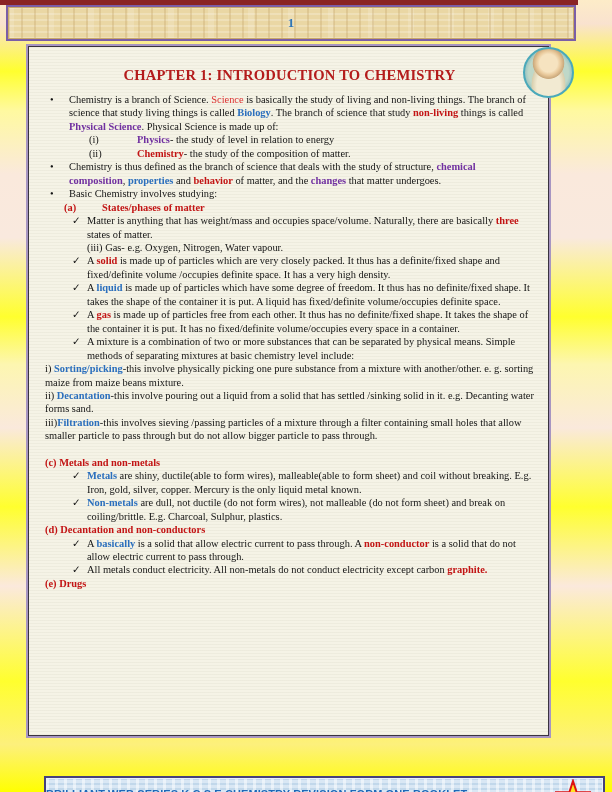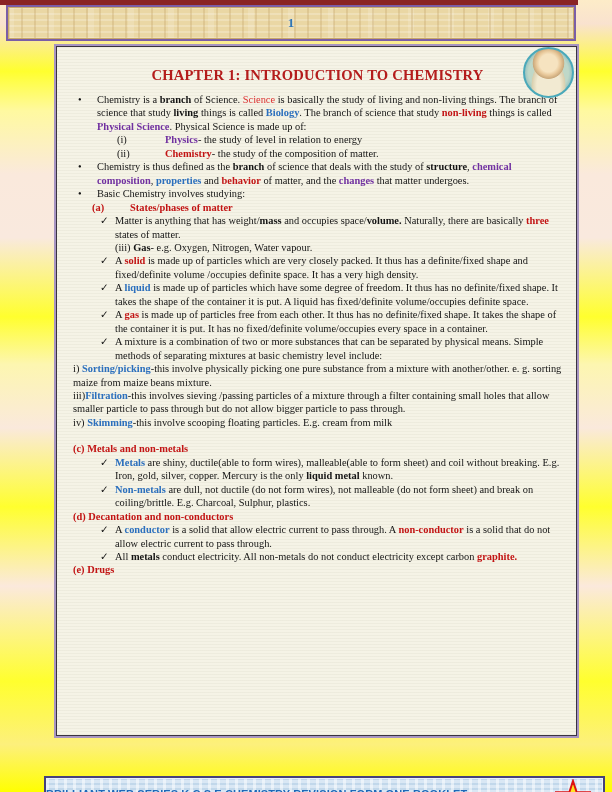--- a/index.html
+++ b/index.html
@@ -22,21 +22,21 @@
       repeating-linear-gradient(90deg, rgba(190,155,95,.28) 0 2px, transparent 2px 13px),
       repeating-linear-gradient(0deg, rgba(255,255,255,.22) 0 2px, transparent 2px 6px),
       repeating-linear-gradient(90deg, rgba(255,255,255,.15) 0 6px, transparent 6px 40px);
     border:2px solid #7b5ea7;
     box-shadow:inset 0 0 0 1px #c9a96a;
     display:flex;align-items:center;justify-content:center;
   }
   .page-num{font-weight:bold;font-size:13px;color:#2e75b6;}
   
   .main-box{
-    position:absolute;top:46px;left:56px;width:521px;height:690px;
+    position:absolute;top:46px;left:28px;width:521px;height:690px;
     background-color:#f5f3e6;
     background-image:repeating-linear-gradient(0deg, rgba(120,120,90,.06) 0 1px, transparent 1px 3px);
     border:1px solid #3a3340;
     outline:2px solid #a795c2;
     box-sizing:border-box;
     padding:18px 14px 0 16px;
   }
   .chapter-title{
     text-align:center;font-weight:bold;font-size:14.6px;color:#b41c1c;
     margin:2px 0 9px 0;letter-spacing:.2px;
@@ -57,21 +57,21 @@
   .b-bullet{padding-left:3px;}   .b-bullet .mk{width:21px;padding-left:2px;box-sizing:border-box;}
   .b-roman{padding-left:44px;}   .b-roman .mk{width:48px;}
   .b-ha{padding-left:19px;}      .b-ha .mk{width:38px;}
   .b-check{padding-left:27px;}   .b-check .mk{width:15px;}
   .b-sub{padding-left:42px;}
   .b-left{padding-left:0;}
   .b-spacer{height:13px;}
   .b-ha{font-weight:bold;color:var(--red-head);}
   .b-ha .mk{color:var(--red-head);}
   
-  .sg-b{font-weight:bold;}
+  .sg-b{font-weight:normal;}
   .sg-r{color:var(--red);text-align:center;}
   .sg-rb{color:var(--red-head);font-weight:bold;}
   .sg-bb{color:var(--blue);font-weight:bold;}
   .sg-pb{color:var(--purple);font-weight:bold;}
   
   .footer{
     position:absolute;top:776px;left:44px;width:561px;height:36px;box-sizing:border-box;
     background-color:#d9e7f4;
     background-image:
       repeating-linear-gradient(90deg, rgba(255,255,255,.5) 0 3px, rgba(0,0,0,0) 3px 9px),
@@ -144,43 +144,43 @@
         <span class="btxt"><span>A </span><span class="sg-rb">gas</span><span> is made up of particles free from each other. It thus has no definite/fixed shape. It takes the shape of the container it is put. It has no fixed/definite volume/occupies every space in a container.</span></span>
       </div>
       <div class="blk b-check">
         <span class="mk">✓</span>
         <span class="btxt"><span>A mixture is a combination of two or more substances that can be separated by physical means. Simple methods of separating mixtures at basic chemistry level include:</span></span>
       </div>
       <div class="blk b-left">
         <span class="btxt"><span>i) </span><span class="sg-bb">Sorting/picking</span><span>-this involve physically picking one pure substance from a mixture with another/other. e. g. sorting maize from maize beans mixture.</span></span>
       </div>
       <div class="blk b-left">
-        <span class="btxt"><span>iii)</span><span class="sg-bb">Filtration</span><span>-this involves sieving /passing particles of a mixture through a filter containing small holes that allow smaller particle to pass through but do not allow bigger particle to pass through.</span></span>
+        <span class="btxt"><span>ii) </span><span class="sg-bb">Decantation</span><span>-this involve pouring out a liquid from a solid that has settled /sinking solid in it. e.g. Decanting water forms sand.</span></span>
       </div>
       <div class="blk b-left">
-        <span class="btxt"><span>iv) </span><span class="sg-bb">Skimming</span><span>-this involve scooping floating particles. E.g. cream from milk</span></span>
+        <span class="btxt"><span>iii)</span><span class="sg-bb">Filtration</span><span>-this involves sieving /passing particles of a mixture through a filter containing small holes that allow smaller particle to pass through but do not allow bigger particle to pass through.</span></span>
       </div>
       <div class="blk b-spacer"></div>
       <div class="blk b-left">
         <span class="btxt"><span class="sg-rb">(c) Metals and non-metals</span></span>
       </div>
       <div class="blk b-check">
         <span class="mk">✓</span>
         <span class="btxt"><span class="sg-bb">Metals</span><span> are shiny, ductile(able to form wires), malleable(able to form sheet) and coil without breaking. E.g. Iron, gold, silver, copper. Mercury is the only </span><span class="sg-b">liquid metal</span><span> known.</span></span>
       </div>
       <div class="blk b-check">
         <span class="mk">✓</span>
         <span class="btxt"><span class="sg-bb">Non-metals</span><span> are dull, not ductile (do not form wires), not malleable (do not form sheet) and break on coiling/brittle. E.g. Charcoal, Sulphur, plastics.</span></span>
       </div>
       <div class="blk b-left">
         <span class="btxt"><span class="sg-rb">(d) Decantation and non-conductors</span></span>
       </div>
       <div class="blk b-check">
         <span class="mk">✓</span>
-        <span class="btxt"><span>A </span><span class="sg-bb">conductor</span><span> is a solid that allow electric current to pass through. A </span><span class="sg-rb">non-conductor</span><span> is a solid that do not allow electric current to pass through.</span></span>
+        <span class="btxt"><span>A </span><span class="sg-bb">basically</span><span> is a solid that allow electric current to pass through. A </span><span class="sg-rb">non-conductor</span><span> is a solid that do not allow electric current to pass through.</span></span>
       </div>
       <div class="blk b-check">
         <span class="mk">✓</span>
         <span class="btxt"><span>All </span><span class="sg-b">metals</span><span> conduct electricity. All non-metals do not conduct electricity except carbon </span><span class="sg-rb">graphite.</span></span>
       </div>
       <div class="blk b-left">
         <span class="btxt"><span class="sg-rb">(e) Drugs</span></span>
       </div>
     </div>
 </div>

